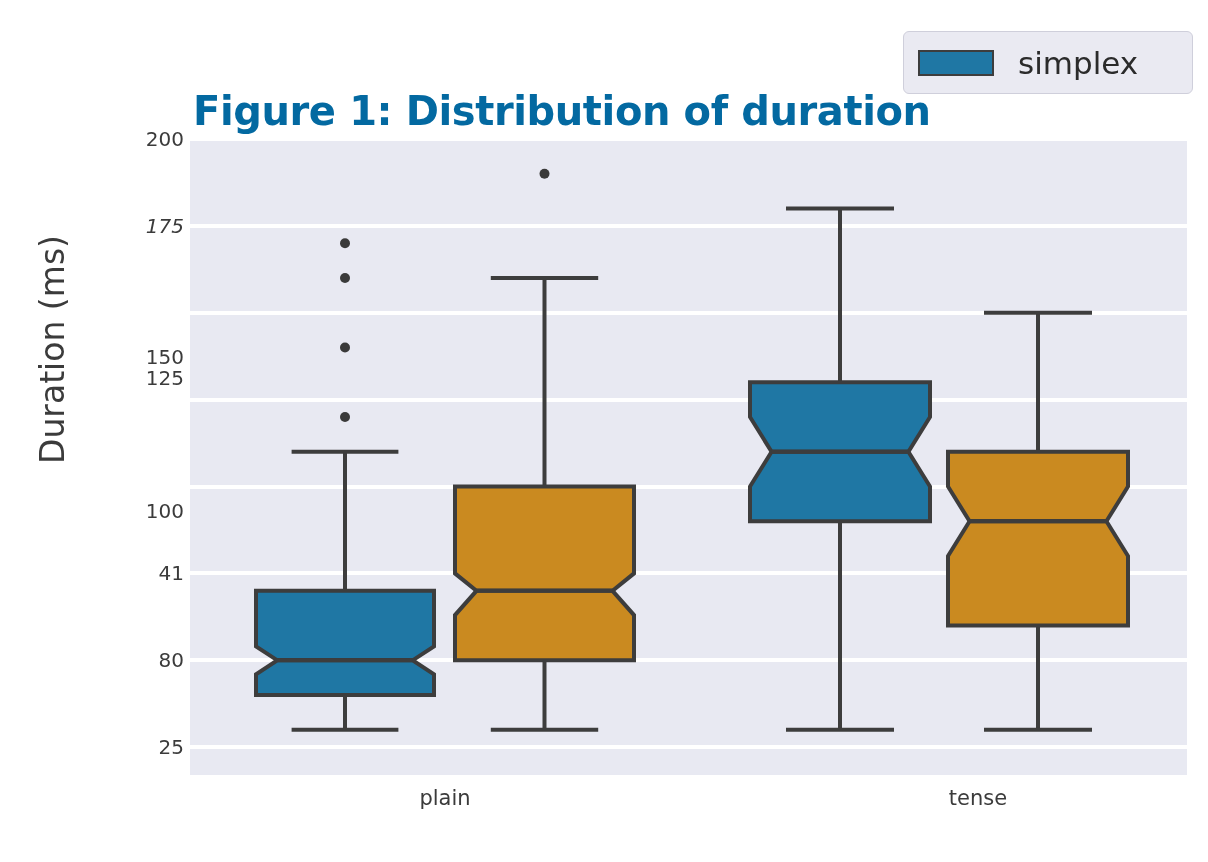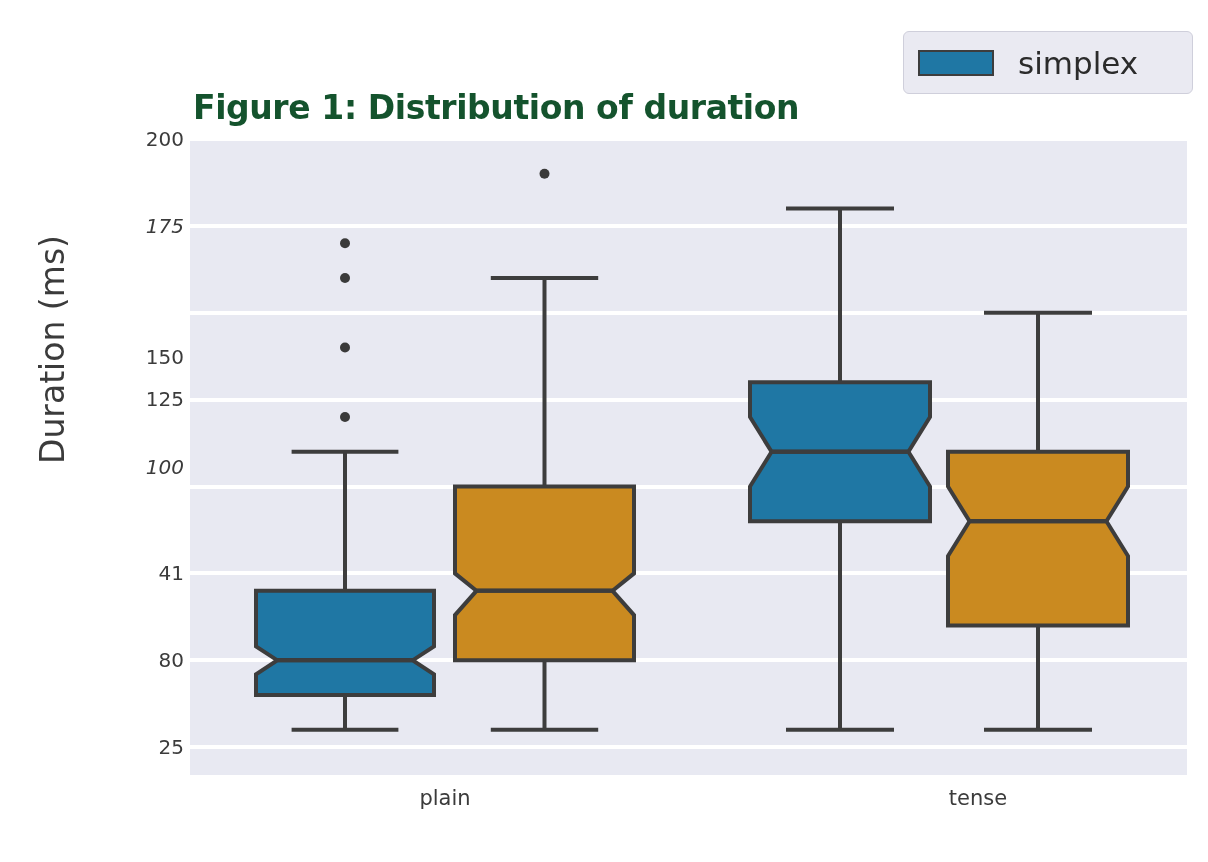--- a/index.html
+++ b/index.html
@@ -21,23 +21,23 @@
     width: 1208px;
     height: 862px;
   }
 
   
   #chart-title {
     position: absolute;
     left: 193px;
     top: 88px;
     font-family: "DejaVu Sans", sans-serif;
-    font-size: 33px;
+    font-size: 40px;
     font-weight: bold;
-    color: #14532d;
+    color: #0369a1;
     letter-spacing: -0.4px;
     white-space: nowrap;
   }
 
   
   #ylabel {
     position: absolute;
     left: -68px;
     top: 330px;
     width: 240px;
@@ -147,22 +147,22 @@
 <div id="figure">
 
   <div id="chart-title">Figure 1: Distribution of duration</div>
 
   <div id="ylabel">Duration (ms)</div>
 
   <div id="ytick-wrap">
       <div class="ytick" style="top: 139px;">200</div>
       <div class="ytick" style="top: 225.885px; font-style: italic;">175</div>
       <div class="ytick" style="top: 312.77px; margin-top: 44px;">150</div>
-      <div class="ytick" style="top: 399px;">125</div>
-      <div class="ytick" style="top: 467px; font-style: italic;">100</div>
+      <div class="ytick" style="top: 378px;">125</div>
+      <div class="ytick" style="top: 511px;">100</div>
       <div class="ytick" style="top: 573.426px;">41</div>
       <div class="ytick" style="top: 660.311px;">80</div>
       <div class="ytick" style="top: 747.197px;">25</div>
     </div>
 
   <div id="plot-area">
     <div id="gridlines">
         <div class="gridline" style="top: -2px;"></div>
         <div class="gridline" style="top: 84.8852px;"></div>
         <div class="gridline" style="top: 171.77px;"></div>

